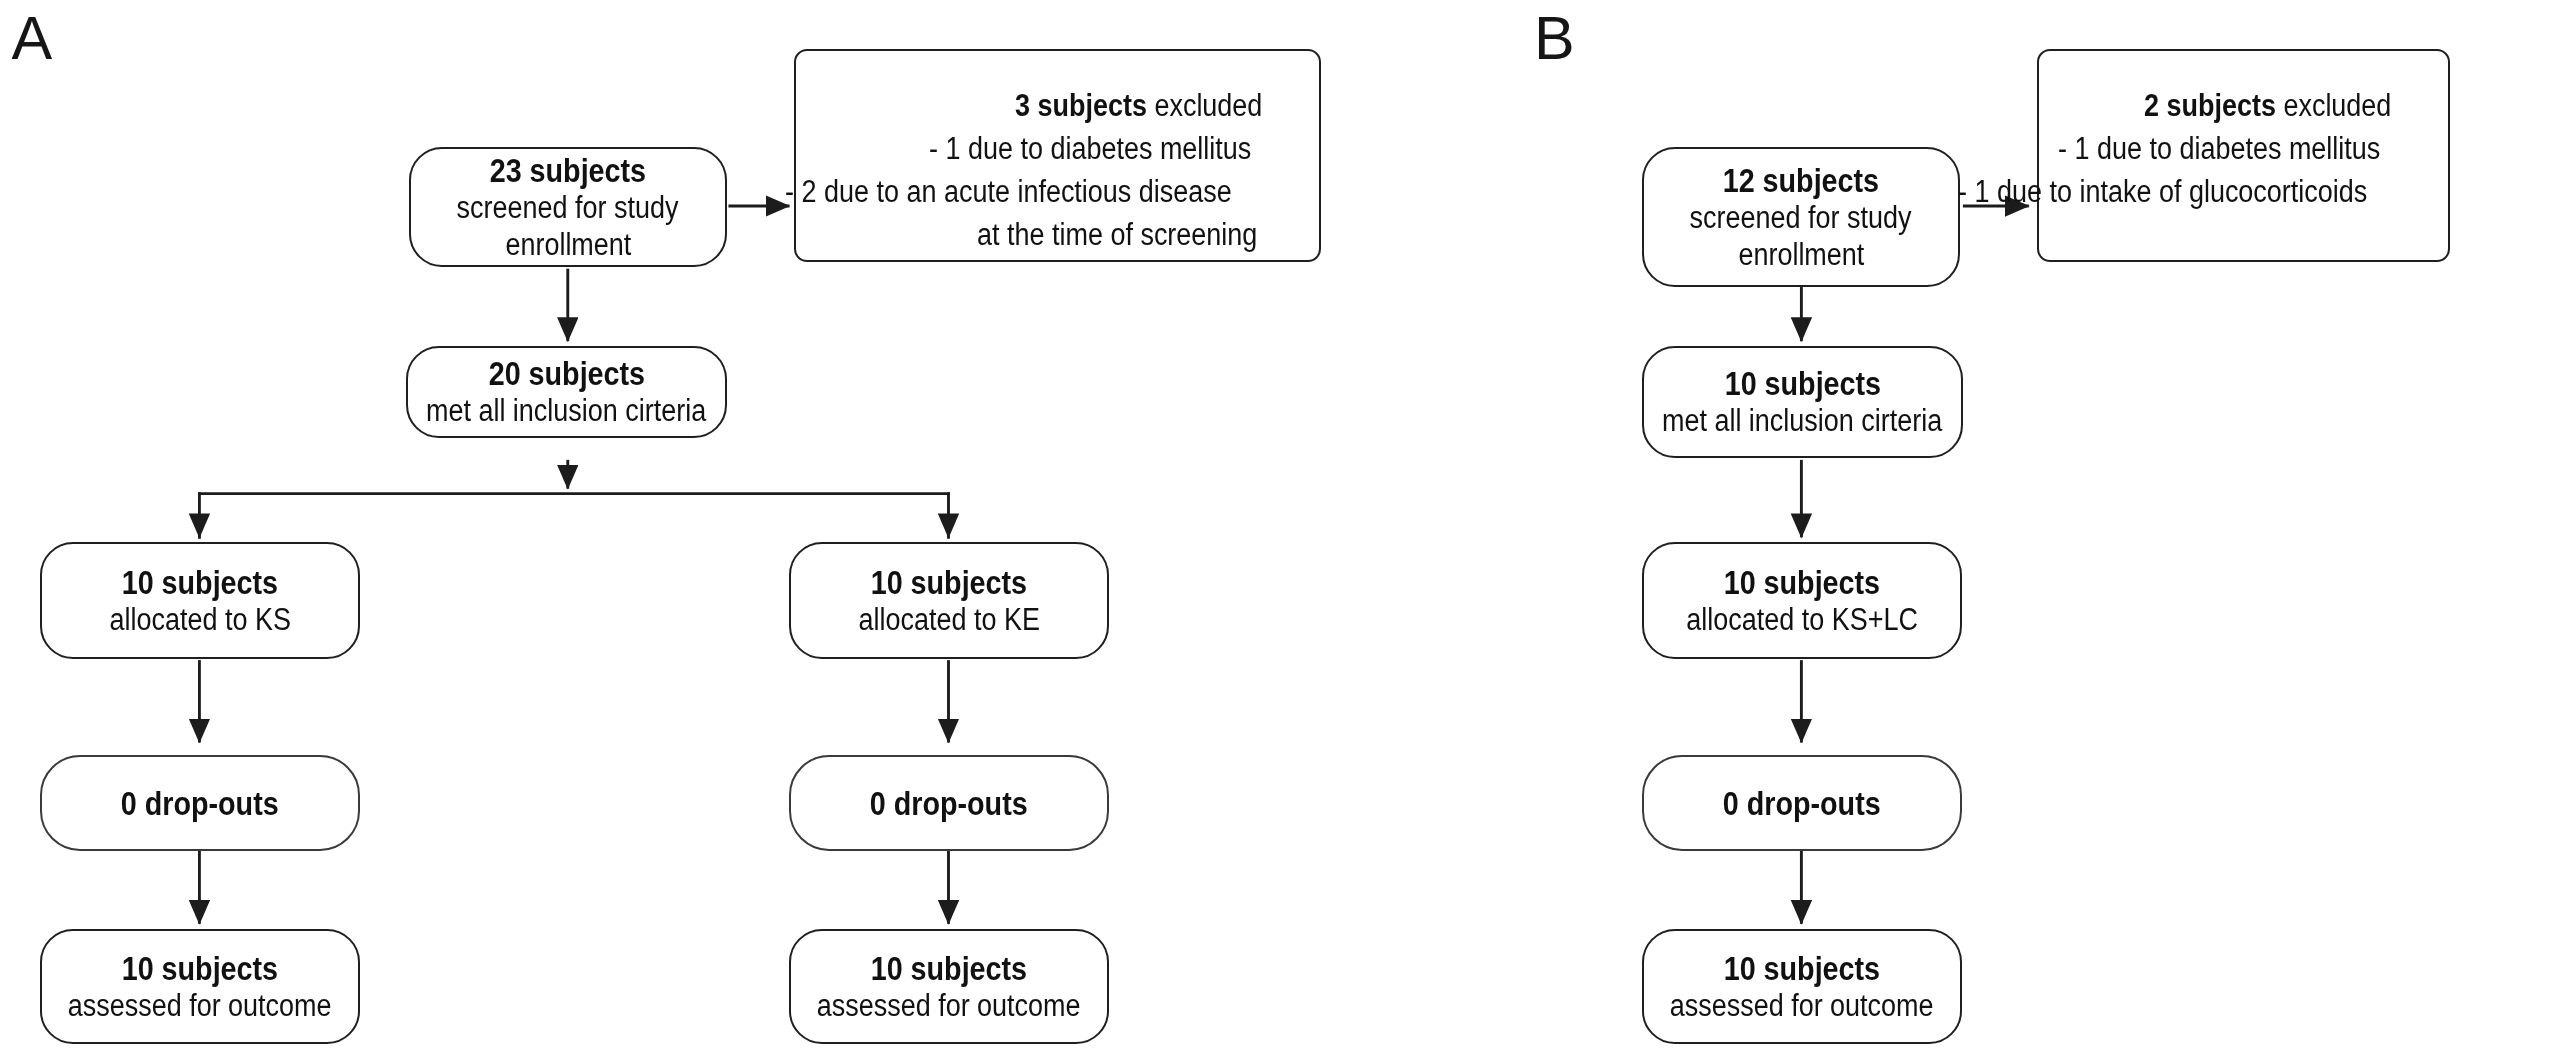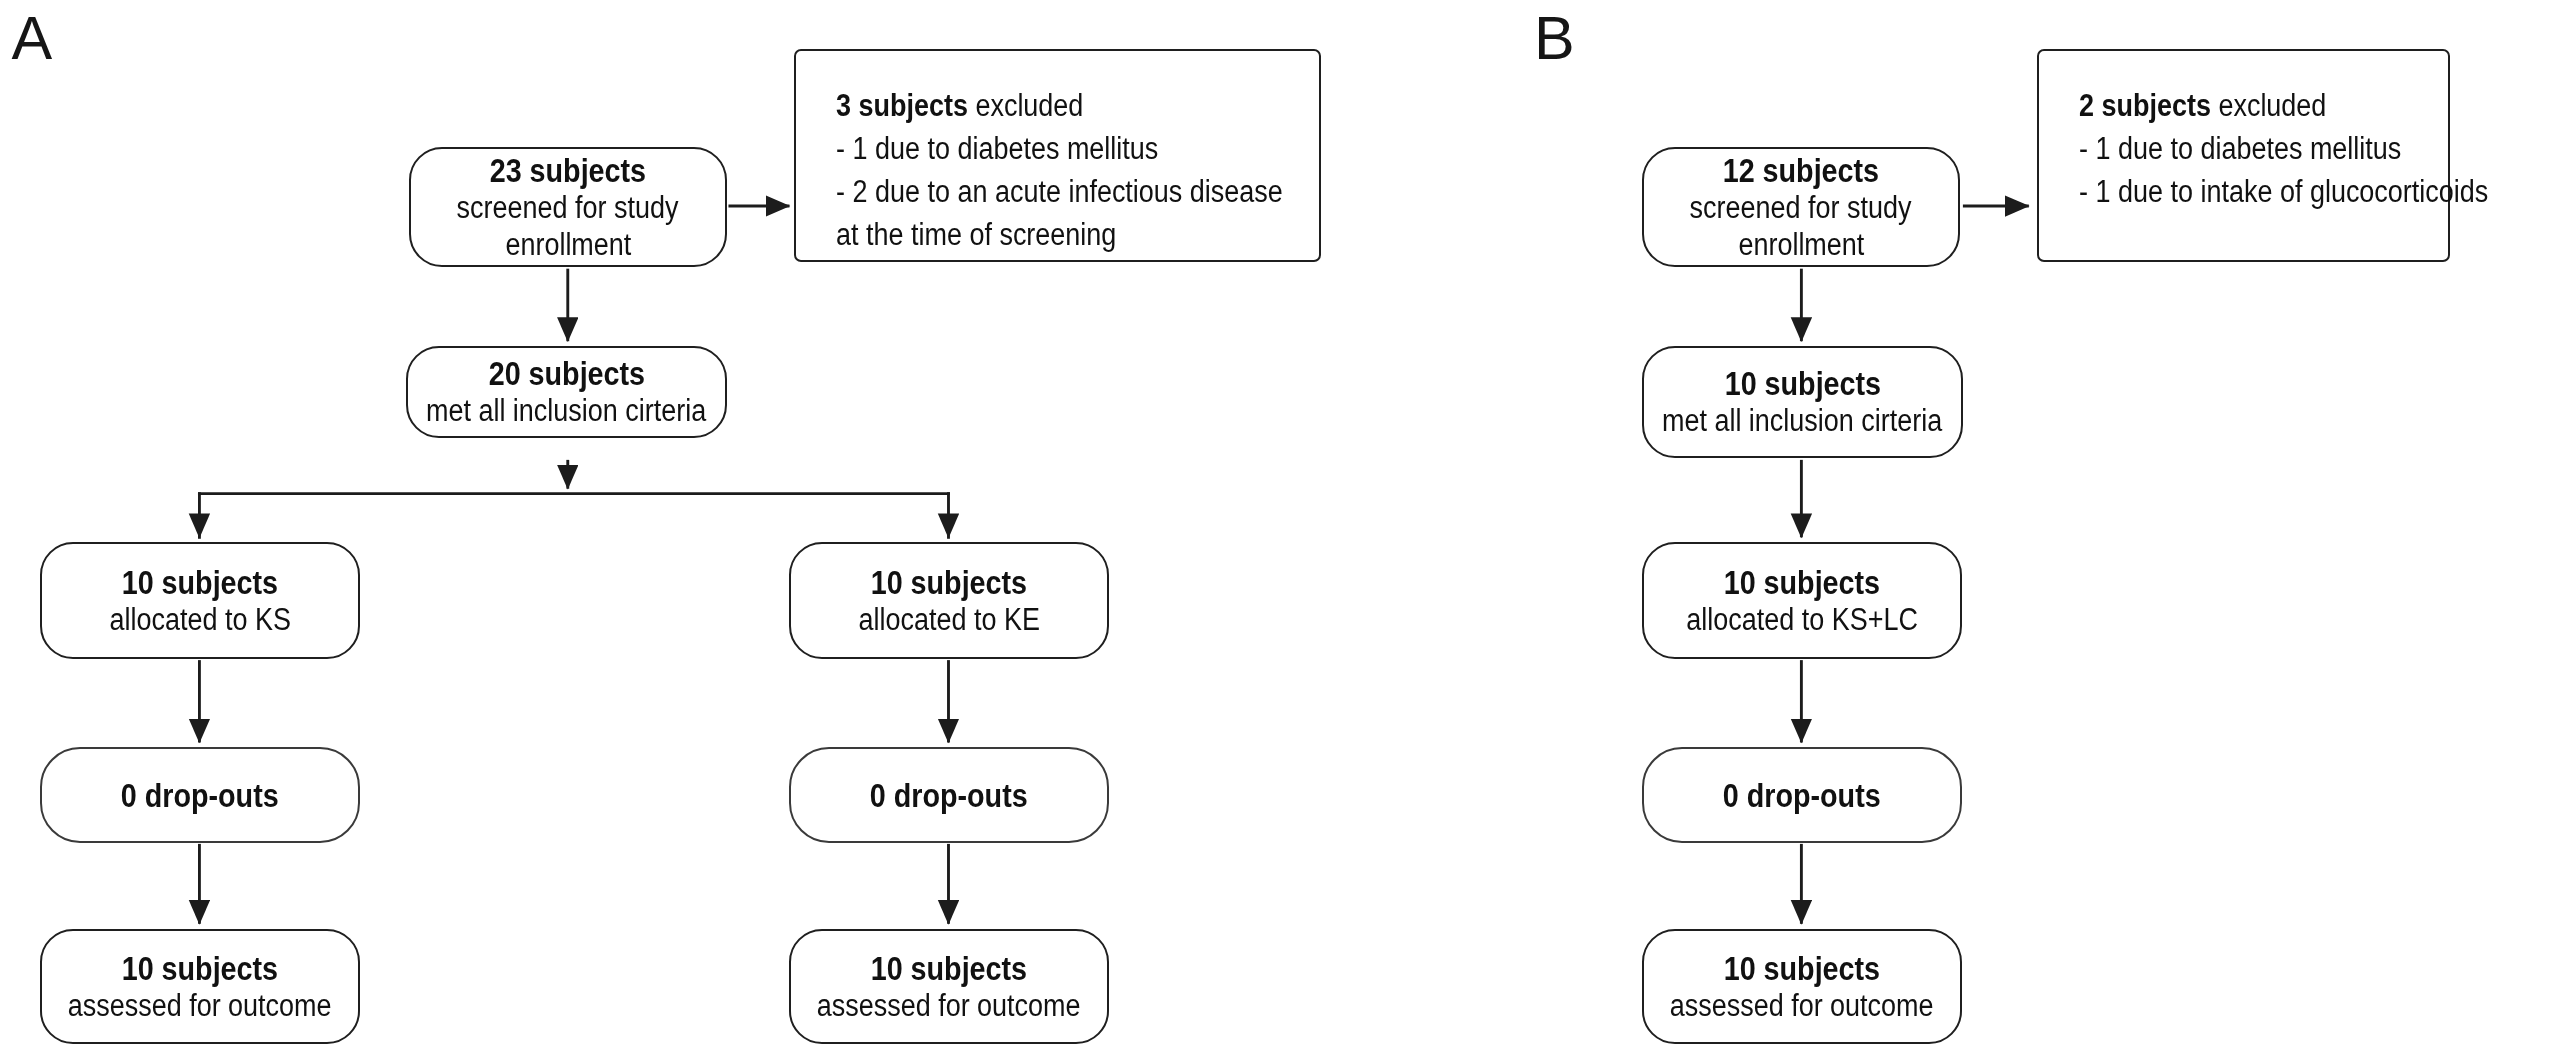--- a/index.html
+++ b/index.html
@@ -13,30 +13,30 @@
   svg.connectors line{stroke:#1c1c1c;stroke-width:3.5;}
   .panel-label{
     position:absolute;font-size:61px;line-height:1;font-weight:400;color:#161616;
   }
   .box{
     position:absolute;background:#ffffff;
     border:2.5px solid #1f1f1f;border-radius:33px;
     display:flex;flex-direction:column;justify-content:center;align-items:center;
     box-sizing:border-box;
   }
-  .box.thin{border-width:2.1px;border-color:#3a3a3a;border-radius:40px;}
+  .box.thin{border-width:2.1px;border-color:#3a3a3a;border-radius:40px;margin-top:8px;}
   .bl{
     font-size:31px;line-height:37px;white-space:nowrap;
     transform:scaleX(0.87);transform-origin:50% 50%;
   }
   .bold{font-weight:700;}
   .bl.count{font-size:33px;font-weight:700;}
   .box.excl{
-    justify-content:flex-start;align-items:flex-start;text-align:left;
-    padding:33px 20px 0 40px;border-radius:7px;
+    justify-content:flex-start;align-items:flex-end;text-align:left;
+    padding:33px 20px 0 40px;border-radius:13px;
   }
   .box.excl .bl{line-height:43px;transform-origin:0 50%;}
 </style>
 </head>
 <body>
 
 <div class="canvas">
 
   <svg class="connectors" viewBox="0 0 3126 1285">
     <defs>
@@ -106,21 +106,21 @@
     <div class="bl">assessed for outcome</div>
   </div>
 
   <div class="box" style="left:789px;top:929px;width:320px;height:115px">
     <div class="bl count">10 subjects</div>
     <div class="bl">assessed for outcome</div>
   </div>
 
   <div class="panel-label" style="left:1534px;top:8.2px">B</div>
 
-  <div class="box" style="left:1642px;top:147px;width:318px;height:120px">
+  <div class="box" style="left:1642px;top:147px;width:318px;height:140px">
     <div class="bl count">12 subjects</div>
     <div class="bl">screened for study</div>
     <div class="bl">enrollment</div>
   </div>
 
   <div class="box excl" style="left:2037px;top:49px;width:413px;height:213px">
     <div class="bl"><span class="bold">2 subjects</span><span> excluded</span></div>
     <div class="bl">- 1 due to diabetes mellitus</div>
     <div class="bl">- 1 due to intake of glucocorticoids</div>
   </div>

